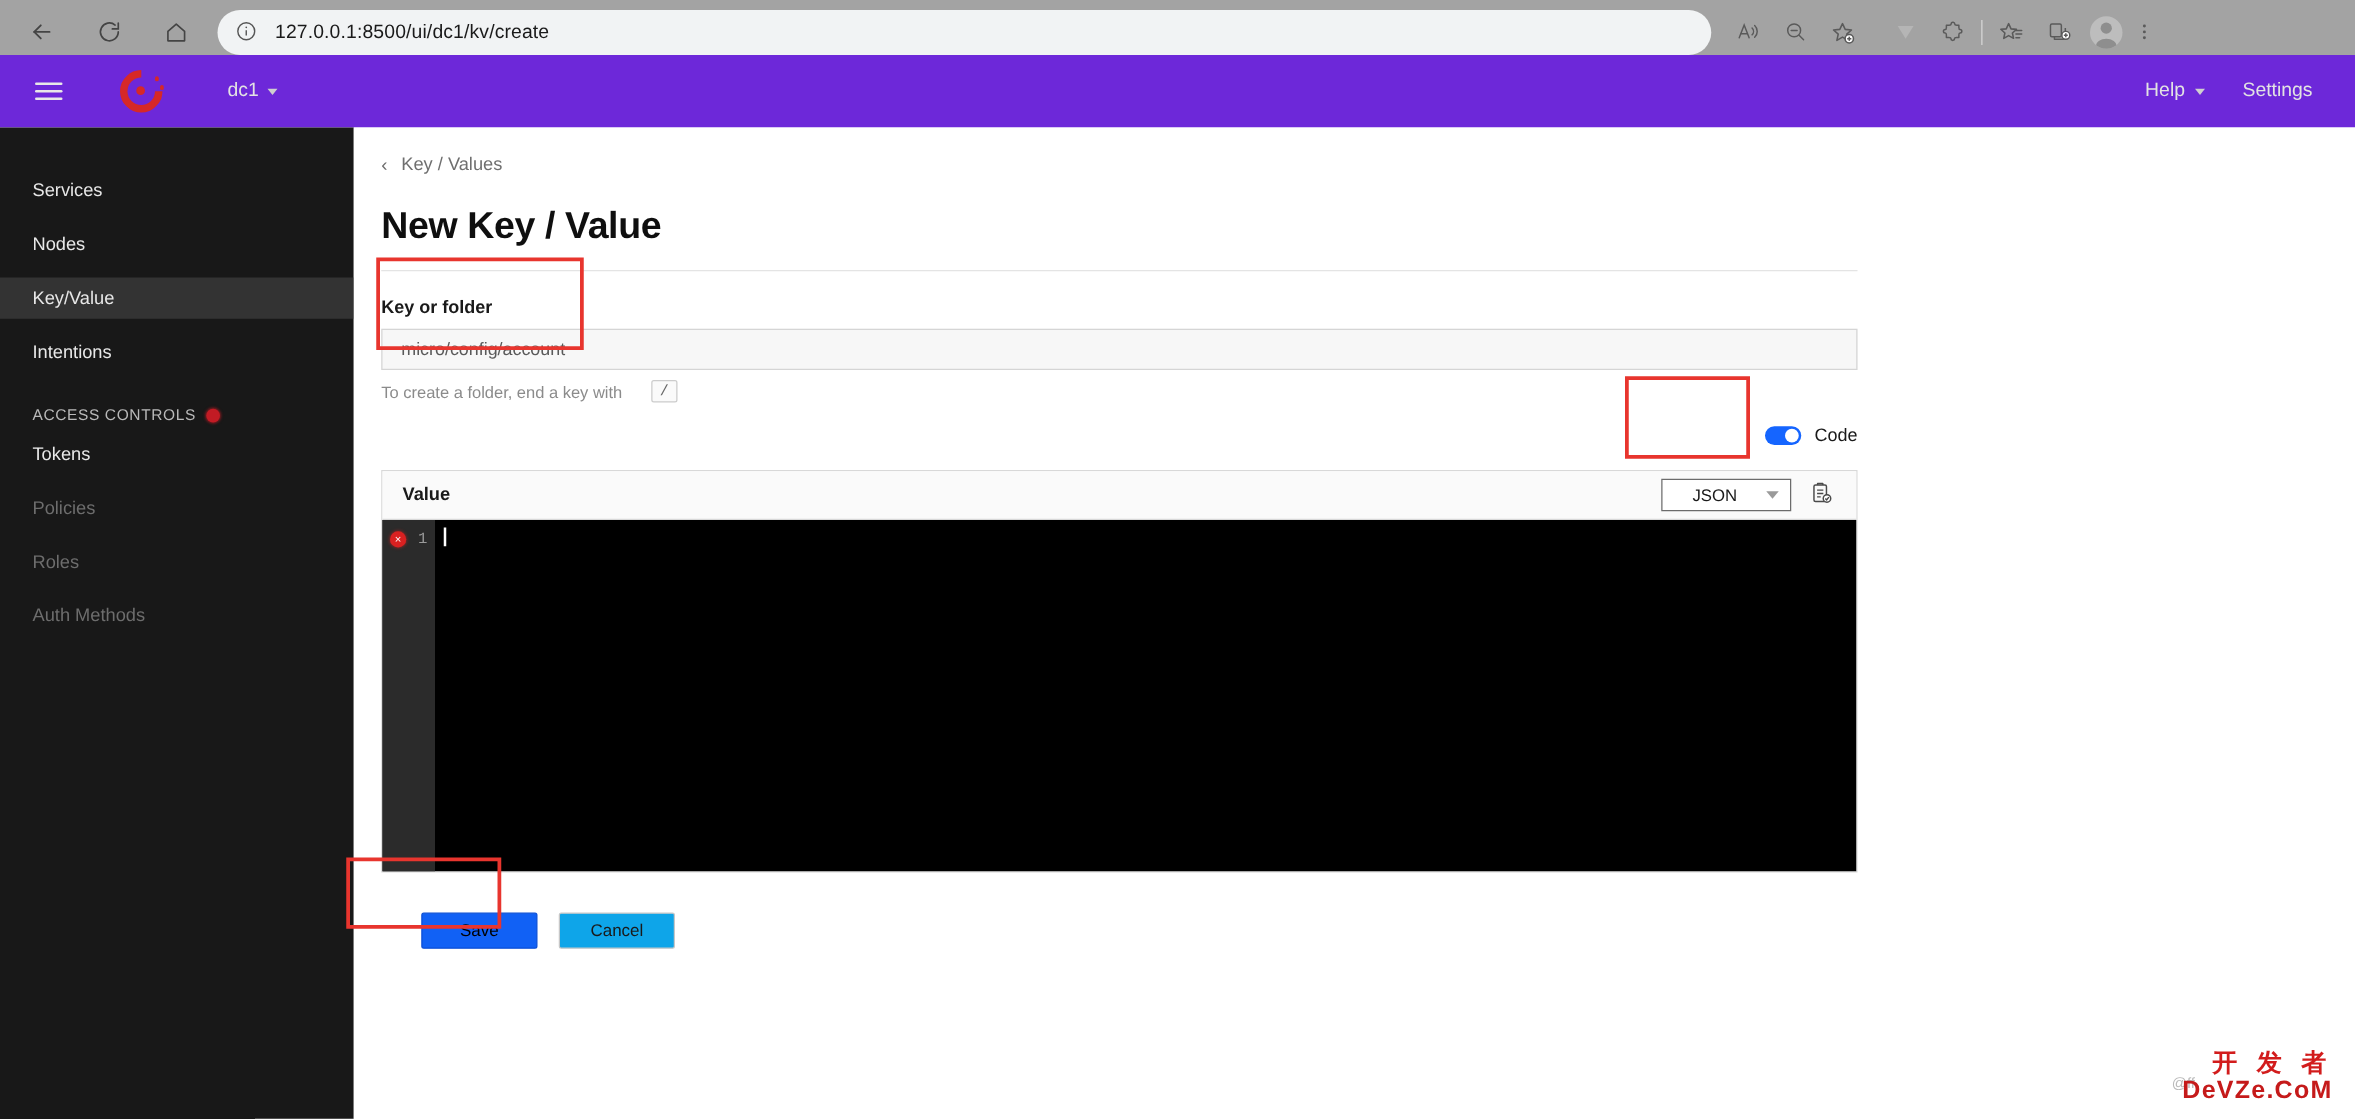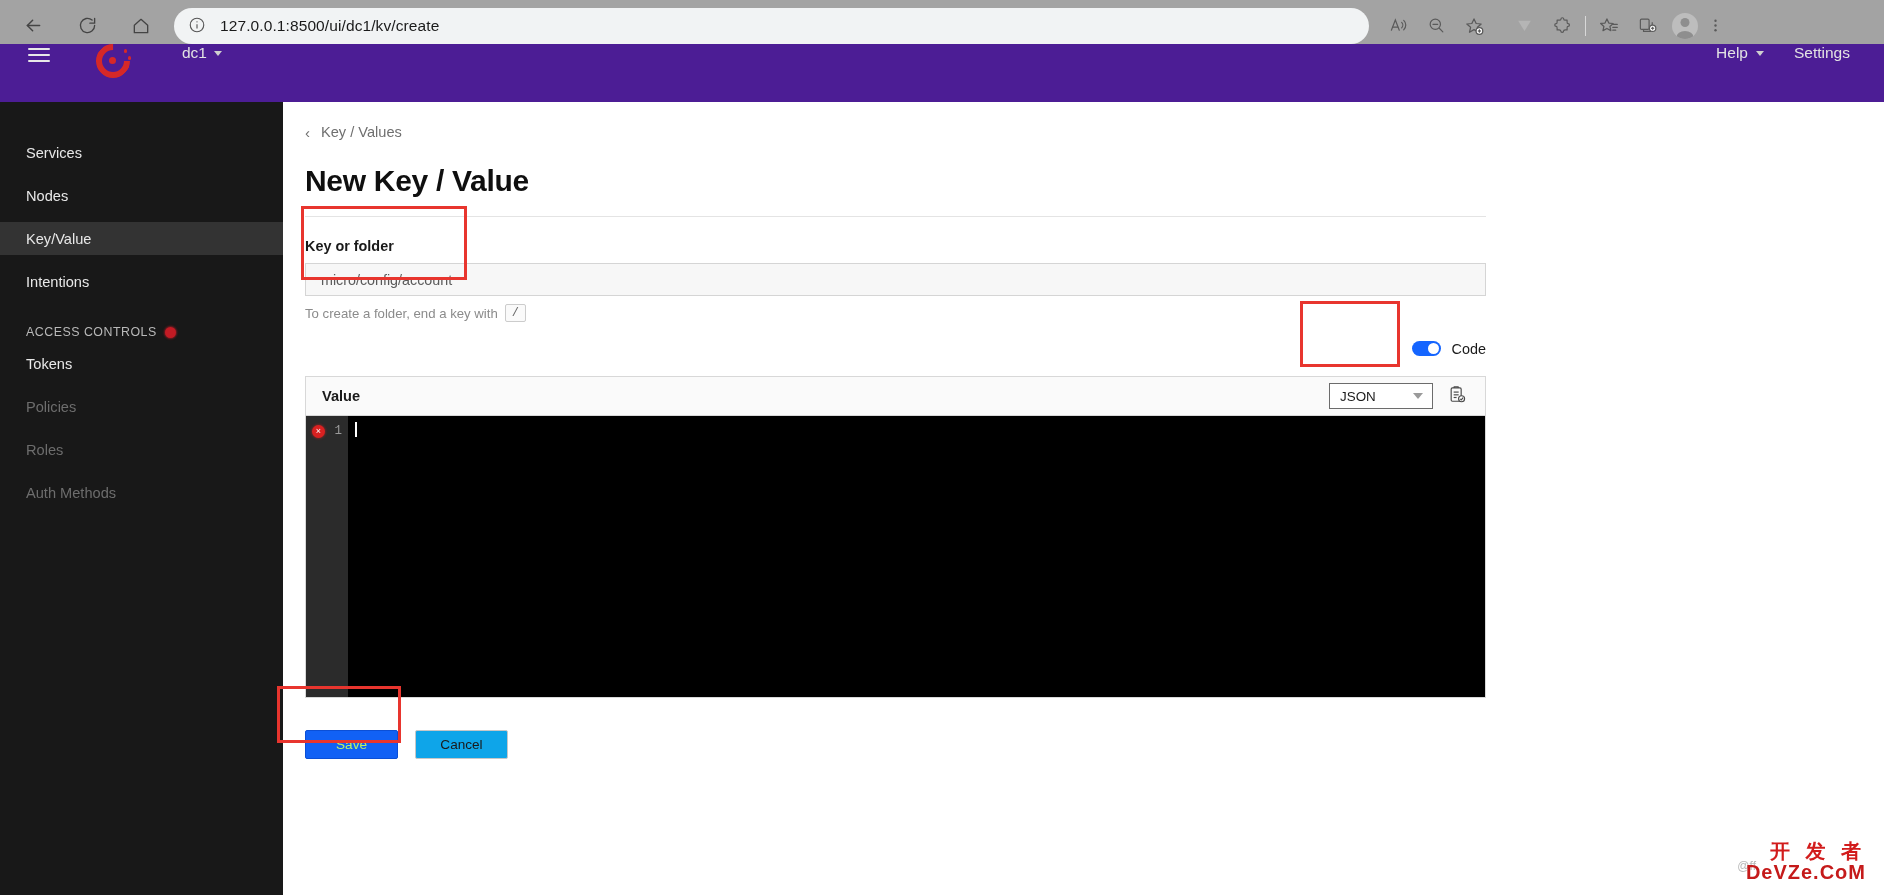--- a/index.html
+++ b/index.html
@@ -60,22 +60,22 @@
   .tab-stub {
     position:absolute; top:0; right:125px;
     width: 250px; height: 6px;
     background:#d6d6d6; border-radius: 6px 6px 0 0;
   }
 
   
   .app-nav {
     position: absolute; top: 44px; left: 0;
     width: 1884px; height: 58px;
-    background: #4c1d95;
-    display: flex; align-items: flex-start; gap: 24px;
+    background: #6d28d9;
+    display: flex; align-items: center; gap: 24px;
   }
   .hamburger { margin-left: 28px; width: 22px; cursor: pointer; }
   .hamburger span {
     display:block; height:2px; background:#e8e8e8; margin:4px 0; border-radius:1px;
   }
   .consul-logo {
     margin-left: 22px;
     width: 34px; height: 34px; position: relative;
   }
   .consul-logo .ring {
@@ -160,21 +160,21 @@
     margin-top: 9px;
     width: 1181px; height: 33px;
     background:#f7f7f7;
     border:1px solid #d5d5d5;
     display:flex; align-items:center;
     padding-left: 15px;
     font-size:14.3px; color:#5a5a5a;
   }
   .field-hint {
     margin-top: 8px; font-size:13.2px; color:#8b8b8b;
-    display:flex; align-items:center; gap:7px;
+    display:flex; align-items:center; gap:23px;
   }
   .hint-code {
     border:1px solid #ccc; background:#fafafa;
     padding: 1px 6px; font-family:"Liberation Mono", monospace;
     font-size:12px; color:#666; border-radius:2px;
   }
 
   
   .toggle-row {
     position:relative;
@@ -202,21 +202,21 @@
     border-bottom:1px solid #d8d8d8;
     display:flex; align-items:center;
     padding: 0 16px 0 16px;
   }
   .value-title { font-size:14.6px; font-weight:600; color:#1a1a1a; }
   .vh-right { margin-left:auto; display:flex; align-items:center; gap:14px; }
   .lang-select {
     width: 104px; height: 26px;
     border:1px solid #6c6c6c; background:#fff;
     display:flex; align-items:center;
-    padding-left: 10px;
+    padding-left: 24px;
     font-size:13.4px; color:#1a1a1a;
     position:relative;
   }
   .lang-select .sel-caret {
     position:absolute; right:9px; top:50%; transform:translateY(-50%);
     width:0;height:0;border-left:5px solid transparent;border-right:5px solid transparent;
     border-top:6px solid #9a9a9a;
   }
   .copy-btn { width:22px;height:22px;color:#4a4a4a; }
   .editor {
@@ -248,23 +248,24 @@
   }
 
   
   .btn-row {
     margin-top: 32px; display:flex; align-items:center; gap:17px;
     padding-left: 0;
   }
   .btn-save {
     width: 93px; height: 29px;
     background:#1161f5; border:1px solid #0b4fd6;
-    color:#bef264; font-size:13.6px;
+    color:#000000; font-size:13.6px;
     display:flex; align-items:center; justify-content:center;
     border-radius:2px;
+    margin-left:32px;
   }
   .btn-cancel {
     width: 93px; height: 29px;
     background:#0ea5e9; border:1px solid #c7c7c7;
     color:#1a1a1a; font-size:13.6px;
     display:flex; align-items:center; justify-content:center;
     border-radius:2px;
   }
 
   

